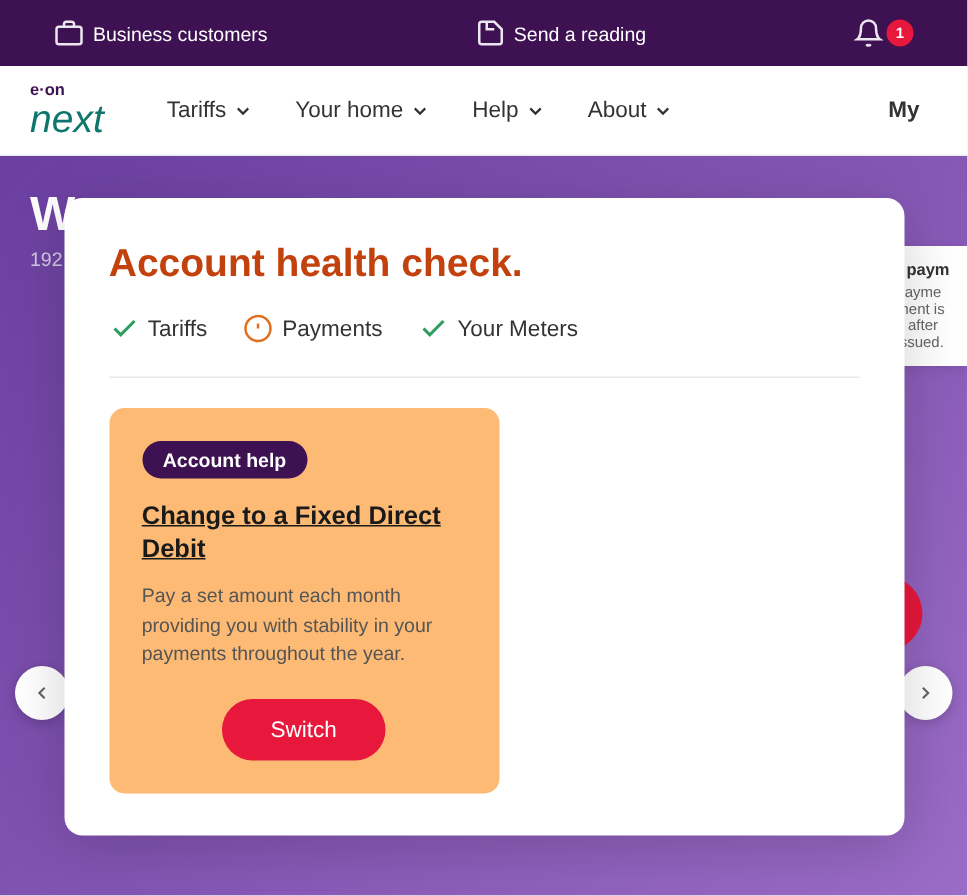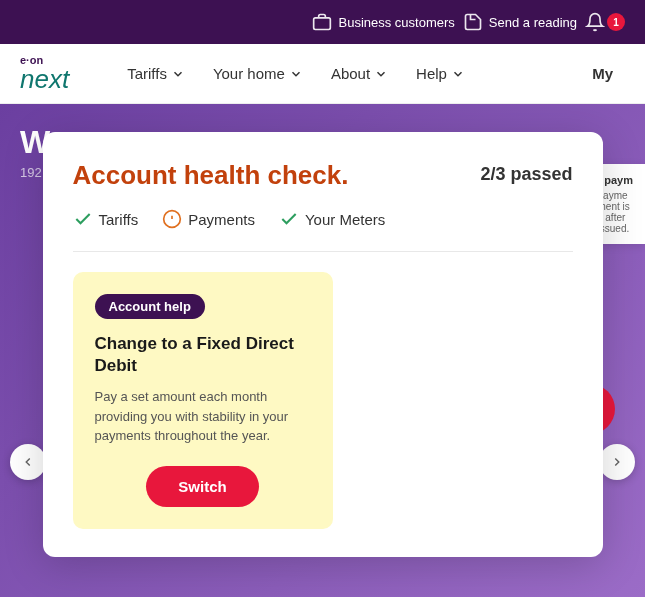--- a/index.html
+++ b/index.html
@@ -11,23 +11,23 @@
       position: relative;
       background: #f0eaf7;
     }
 
     
     .top-bar {
       background: #3d1152;
       height: 44px;
       display: flex;
       align-items: center;
-      justify-content: flex-end;
-      padding: 0 20px;
-      gap: 8px;
+      justify-content: space-between;
+      padding: 0 36px;
+      gap: 28px;
     }
     .top-bar-item {
       display: flex;
       align-items: center;
       gap: 6px;
       color: white;
       font-size: 13px;
       cursor: pointer;
       text-decoration: none;
     }
@@ -54,21 +54,21 @@
       gap: 2px;
     }
 
     
     .main-nav {
       background: white;
       height: 60px;
       display: flex;
       align-items: center;
       padding: 0 20px;
-      gap: 16px;
+      gap: 0;
       border-bottom: 1px solid #eee;
     }
     .logo-area {
       display: flex;
       align-items: center;
       margin-right: 30px;
     }
     .logo-eon {
       font-size: 11px;
       font-weight: bold;
@@ -232,56 +232,57 @@
 
     
     .modal-divider {
       border: none;
       border-top: 1px solid #e8e8e8;
       margin-bottom: 20px;
     }
 
     
     .info-card {
-      background: #fef9c3;
+      background: #fdba74;
       border-radius: 10px;
       padding: 22px 22px 22px;
       max-width: 260px;
     }
     .info-tag {
       background: #3d1152;
       color: white;
       font-size: 13px;
       font-weight: 600;
       padding: 5px 14px;
       border-radius: 20px;
       display: inline-block;
       margin-bottom: 14px;
     }
     .info-card-title {
       font-size: 17px;
       font-weight: 800;
       color: #1a1a1a;
       margin-bottom: 10px;
       line-height: 1.3;
+      text-decoration: underline;
     }
     .info-card-desc {
       font-size: 13px;
       color: #555;
       line-height: 1.5;
       margin-bottom: 20px;
     }
     .switch-btn {
       background: #e8173c;
       color: white;
       border: none;
       border-radius: 25px;
       padding: 12px 32px;
       font-size: 15px;
-      font-weight: 700;
+      font-weight: 400;
       cursor: pointer;
       display: block;
       margin: 0 auto;
     }
   </style>
 </head>
 <body>
 
 <div class="top-bar">
   <a class="top-bar-item">
@@ -321,27 +322,27 @@
           <polyline points="6 9 12 15 18 9"></polyline>
         </svg>
     </div>
     <div class="nav-item">
       <span>Your home</span>
       <svg viewBox="0 0 24 24" fill="none" stroke="#333" stroke-width="2.5">
           <polyline points="6 9 12 15 18 9"></polyline>
         </svg>
     </div>
     <div class="nav-item">
-      <span>About</span>
+      <span>Help</span>
       <svg viewBox="0 0 24 24" fill="none" stroke="#333" stroke-width="2.5">
           <polyline points="6 9 12 15 18 9"></polyline>
         </svg>
     </div>
     <div class="nav-item">
-      <span>Help</span>
+      <span>About</span>
       <svg viewBox="0 0 24 24" fill="none" stroke="#333" stroke-width="2.5">
           <polyline points="6 9 12 15 18 9"></polyline>
         </svg>
     </div>
     <div class="nav-item nav-my">
       <span>My</span>
     </div>
   </div>
 </div>
 
@@ -369,21 +370,20 @@
 s after
 issued.</div>
   </div>
 </div>
 
 <div class="modal-overlay">
   <div class="modal-card">
 
     <div class="modal-header">
       <h2 class="modal-title">Account health check.</h2>
-      <div class="modal-score">2/3 passed</div>
     </div>
 
     <div class="status-row">
 
       <div class="status-item">
         <svg class="check-green" viewBox="0 0 24 24" fill="none" stroke="#2d9e5f" stroke-width="2.5">
           <polyline points="20 6 9 17 4 12"></polyline>
         </svg>
         <span>Tariffs</span>
       </div>

